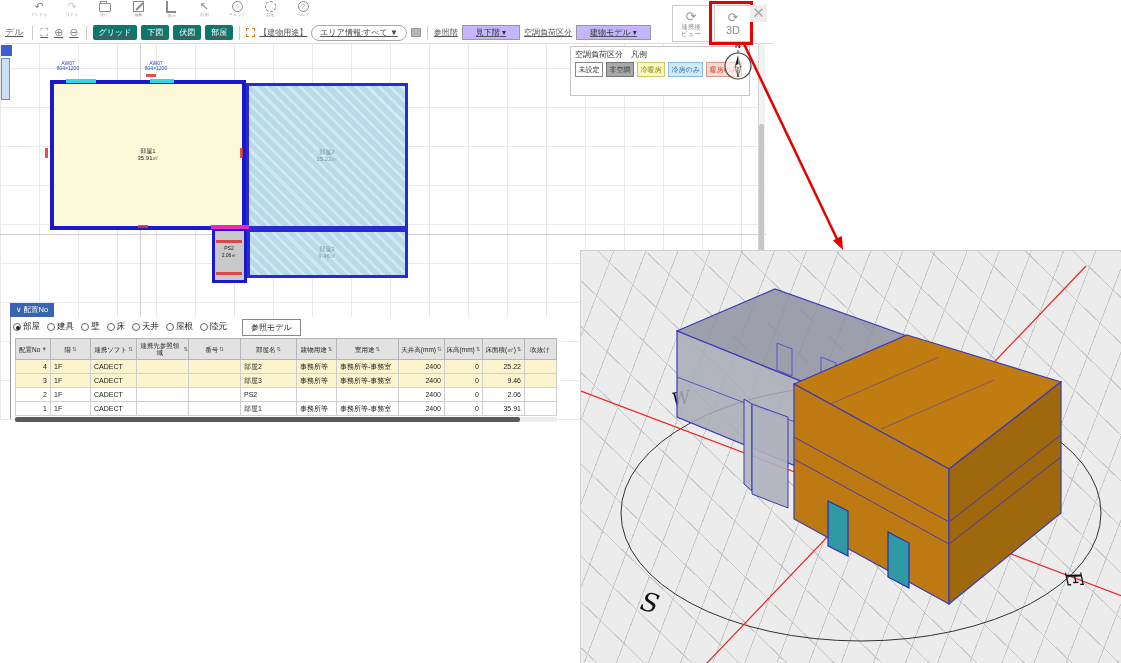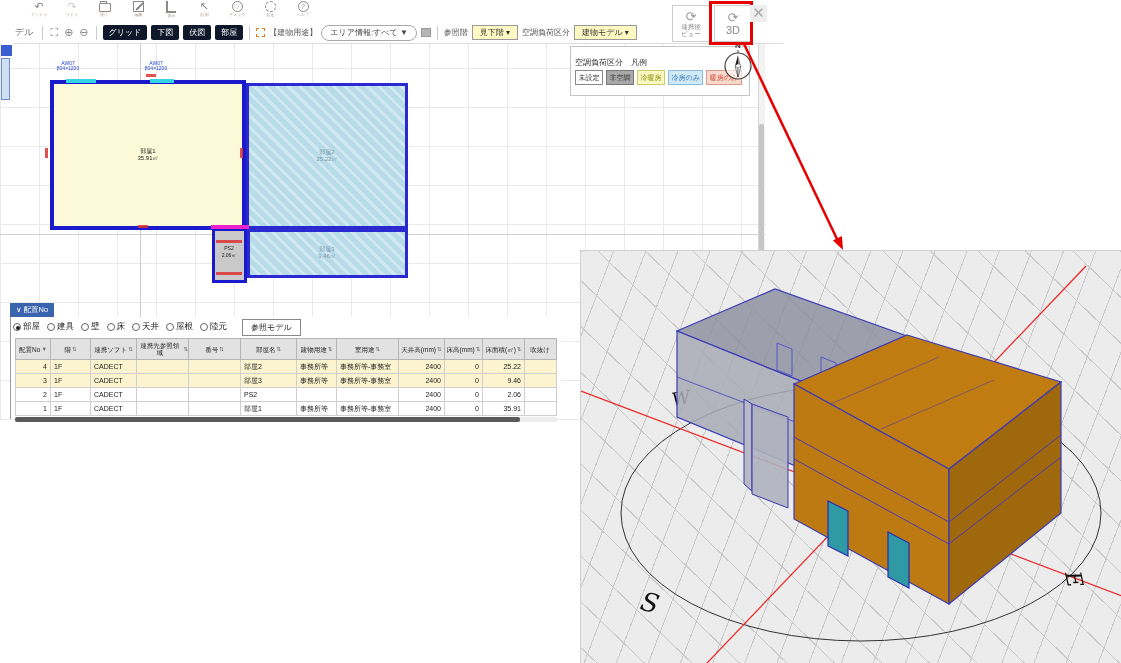--- a/index.html
+++ b/index.html
@@ -15,26 +15,26 @@
   .tbi .lb { font-size:4.5px; color:#aa9a8a; white-space:nowrap; transform:scale(.9); }
   .tbi.disabled .ic { color:#ccc; }
   .gearish { width:11px; height:11px; border:1.6px dashed #8a8a8a; border-radius:50%; margin-top:1px; }
   .circ { width:11px; height:11px; border:1px solid #8a8a8a; border-radius:50%; font-size:7px; line-height:10px; text-align:center; color:#8a8a8a; margin-top:1px; }
   .folder { width:12px; height:9px; border:1.2px solid #8a8a8a; border-radius:1px; margin-top:3px; position:relative; }
   .folder::before { content:""; position:absolute; left:0; top:-3px; width:5px; height:2px; border:1.2px solid #8a8a8a; border-bottom:none; }
   .penbox { width:11px; height:11px; border:1.2px solid #8a8a8a; margin-top:1px; position:relative; }
   .penbox::before { content:""; position:absolute; left:2px; top:7px; width:10px; height:1.6px; background:#8a8a8a; transform:rotate(-45deg); transform-origin:left; }
   .rulr { width:10px; height:12px; border-left:2px solid #8a8a8a; border-bottom:2px solid #8a8a8a; margin-top:1px; }
 
-  #toolbar-view { left:14px; top:22px; width:770px; height:22px; border-bottom:1px solid #ddd; display:flex; align-items:center; gap:4px; font-size:8px; color:#555; }
+  #toolbar-view { left:4px; top:22px; width:770px; height:22px; border-bottom:1px solid #ddd; display:flex; align-items:center; gap:4px; font-size:8px; color:#555;text-decoration:underline; }
   .vsep { width:1px; height:14px; background:#ccc; margin:0 2px; }
   .zic { font-size:11px; color:#888; cursor:pointer; padding:0 1px; }
-  .dbtn { background:#0f172a; color:#fff; font-size:8px; padding:2px 6px; border-radius:2px; cursor:pointer; white-space:nowrap; }
+  .dbtn { background:#0f766e; color:#fff; font-size:8px; padding:2px 6px; border-radius:2px; cursor:pointer; white-space:nowrap; }
   .pill { border:1px solid #aaa; border-radius:8px; padding:1.5px 8px; font-size:8px; color:#444; background:#fff; cursor:pointer; white-space:nowrap; }
-  .seldrop { border:1px solid #999; background:#fef9c3; font-size:8px; color:#333; padding:1px 7px; cursor:pointer; white-space:nowrap; }
+  .seldrop { border:1px solid #999; background:#c4b5fd; font-size:8px; color:#333; padding:1px 13px; cursor:pointer; white-space:nowrap; }
   .selicon { width:9px; height:9px; border:1.4px dashed #e07820; }
   .grayicon { width:10px; height:9px; background:#b5b5b5; border:1px solid #999; }
   #model-tab { font-size:9px; color:#666; padding:0 3px 0 1px; }
 
   
   #canvas { left:0; top:44px; width:766px; height:376px; background-color:#fff;
     background-image:
       repeating-linear-gradient(0deg,#e9e9e9 0 1px,transparent 1px 39px),
       repeating-linear-gradient(90deg,#e9e9e9 0 1px,transparent 1px 39px); }
   .majorV { background:#cfcfcf; width:1px; }
@@ -58,21 +58,21 @@
 
   
   .viewbtn { border:1px solid #ccc; background:#fff; width:38px; height:37px; display:flex; flex-direction:column; align-items:center; justify-content:center; cursor:pointer; color:#9a9a9a; }
   .viewbtn .vic { font-size:13px; line-height:12px; }
   .viewbtn .vlb { font-size:6.5px; line-height:7px; color:#8a8a8a; text-align:center; }
   #btn-3d .vlb3 { font-size:11px; color:#8a8a8a; line-height:12px; }
   #red-box { left:709px; top:1px; width:44px; height:44px; border:3px solid #e60000; pointer-events:none; }
   #close-x { left:750px; top:5px; font-size:15px; font-weight:bold; color:#a8a8a8; cursor:pointer; background:#eee; width:17px; height:17px; text-align:center; line-height:16px; }
 
   
-  #legend { left:570px; top:46px; width:180px; height:50px; background:#fff; border:1px solid #c5c5c5; padding:10px 4px; }
+  #legend { left:570px; top:46px; width:180px; height:50px; background:#fff; border:1px solid #c5c5c5; padding:2px 4px; }
   #legend-title { font-size:8px; color:#333; }
   #legend-chips { display:flex; gap:3px; margin-top:2px; }
   .chip { font-size:7px; padding:1.5px 2.5px; border:1px solid #999; white-space:nowrap; }
 
   
   #compass { left:719px; top:40px; width:38px; height:44px; }
 
   
   #listpanel { left:10px; top:303px; width:551px; height:116px; }
   #list-tab { left:0; top:0; height:15px; background:#3a64ad; color:#fff; font-size:7.5px; padding:2px 6px; white-space:nowrap; cursor:pointer; }

